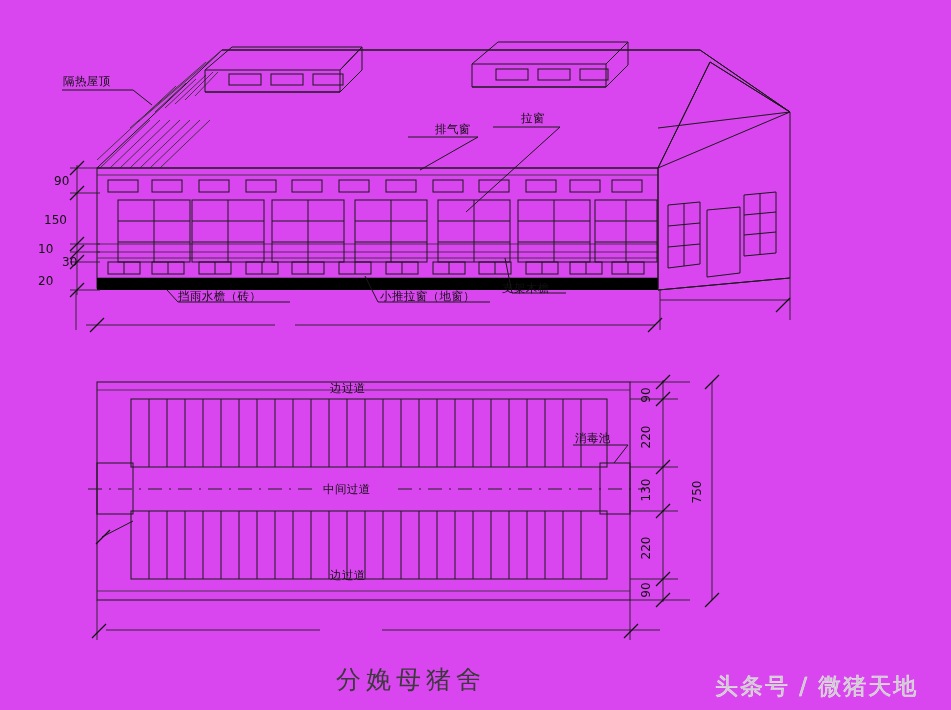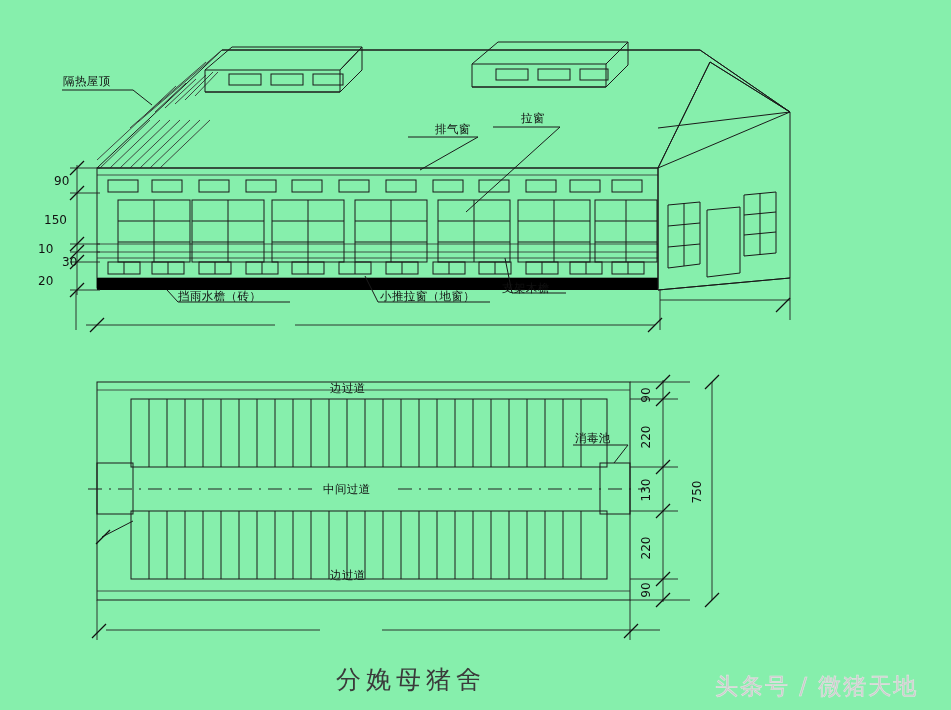--- a/index.html
+++ b/index.html
@@ -7,21 +7,21 @@
     padding: 0;
     background: #ffffff;
   }
   body {
     font-family: "DejaVu Sans", "Liberation Sans", sans-serif;
   }
   #page {
     position: relative;
     width: 951px;
     height: 710px;
-    background: #86efac;
+    background: #d946ef;
     overflow: hidden;
   }
   svg#drawing {
     position: absolute;
     left: 0;
     top: 0;
     width: 951px;
     height: 710px;
   }
   .ln {

